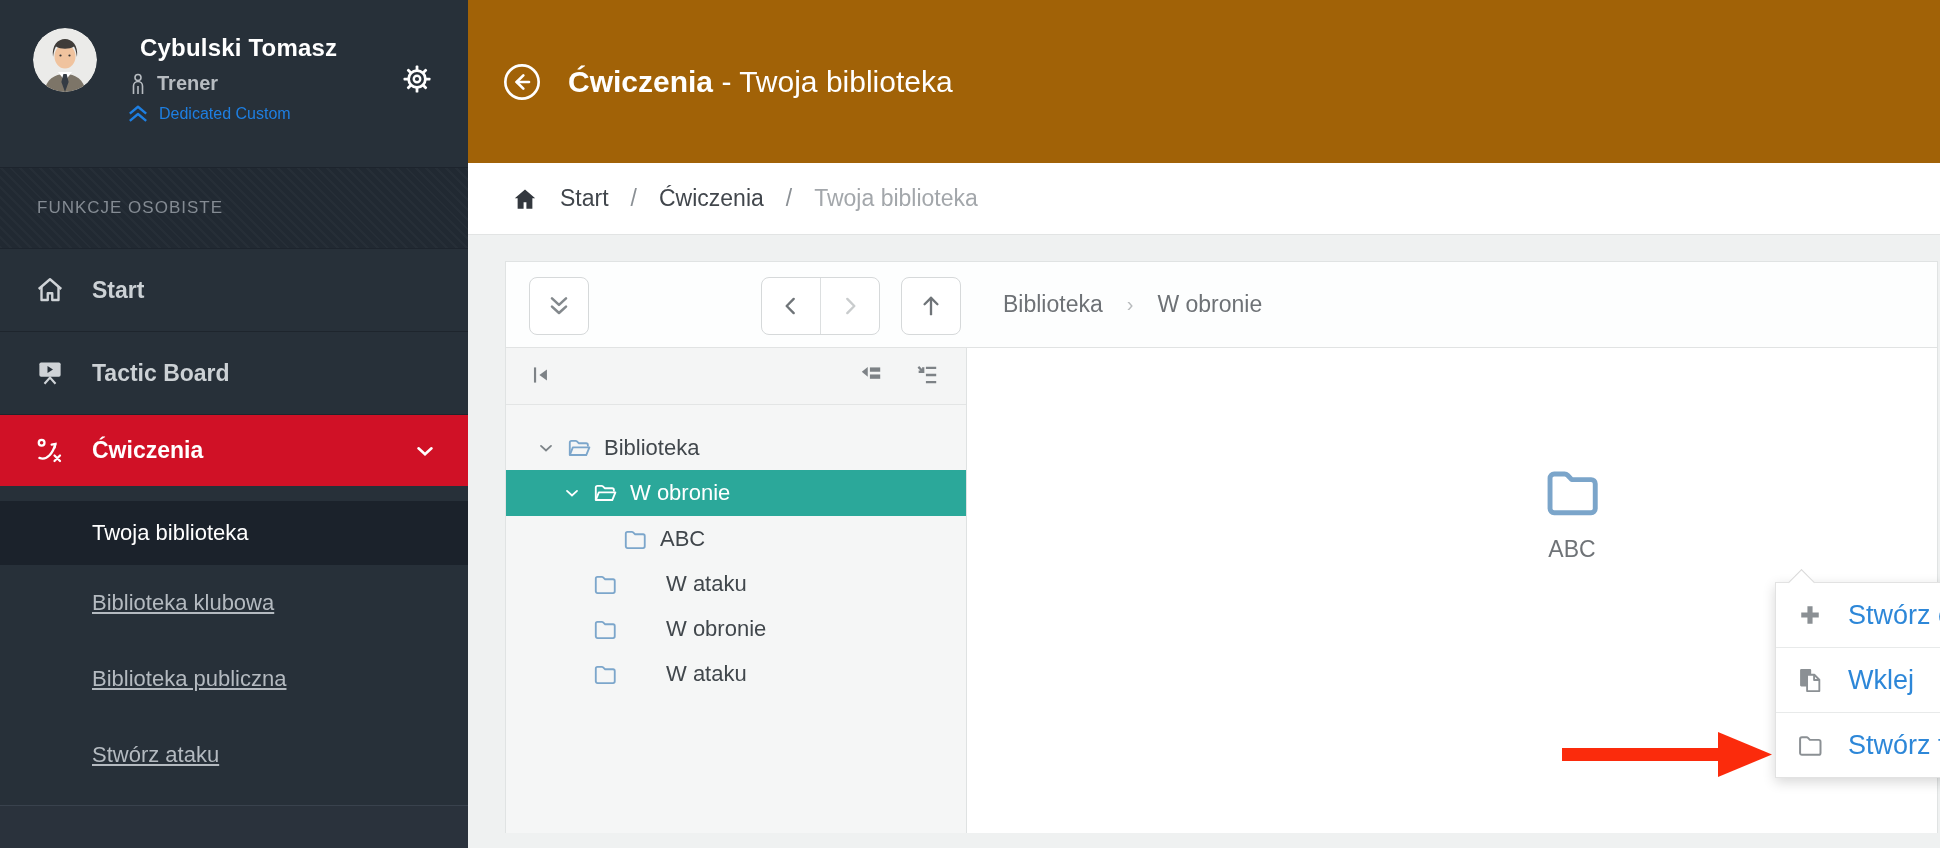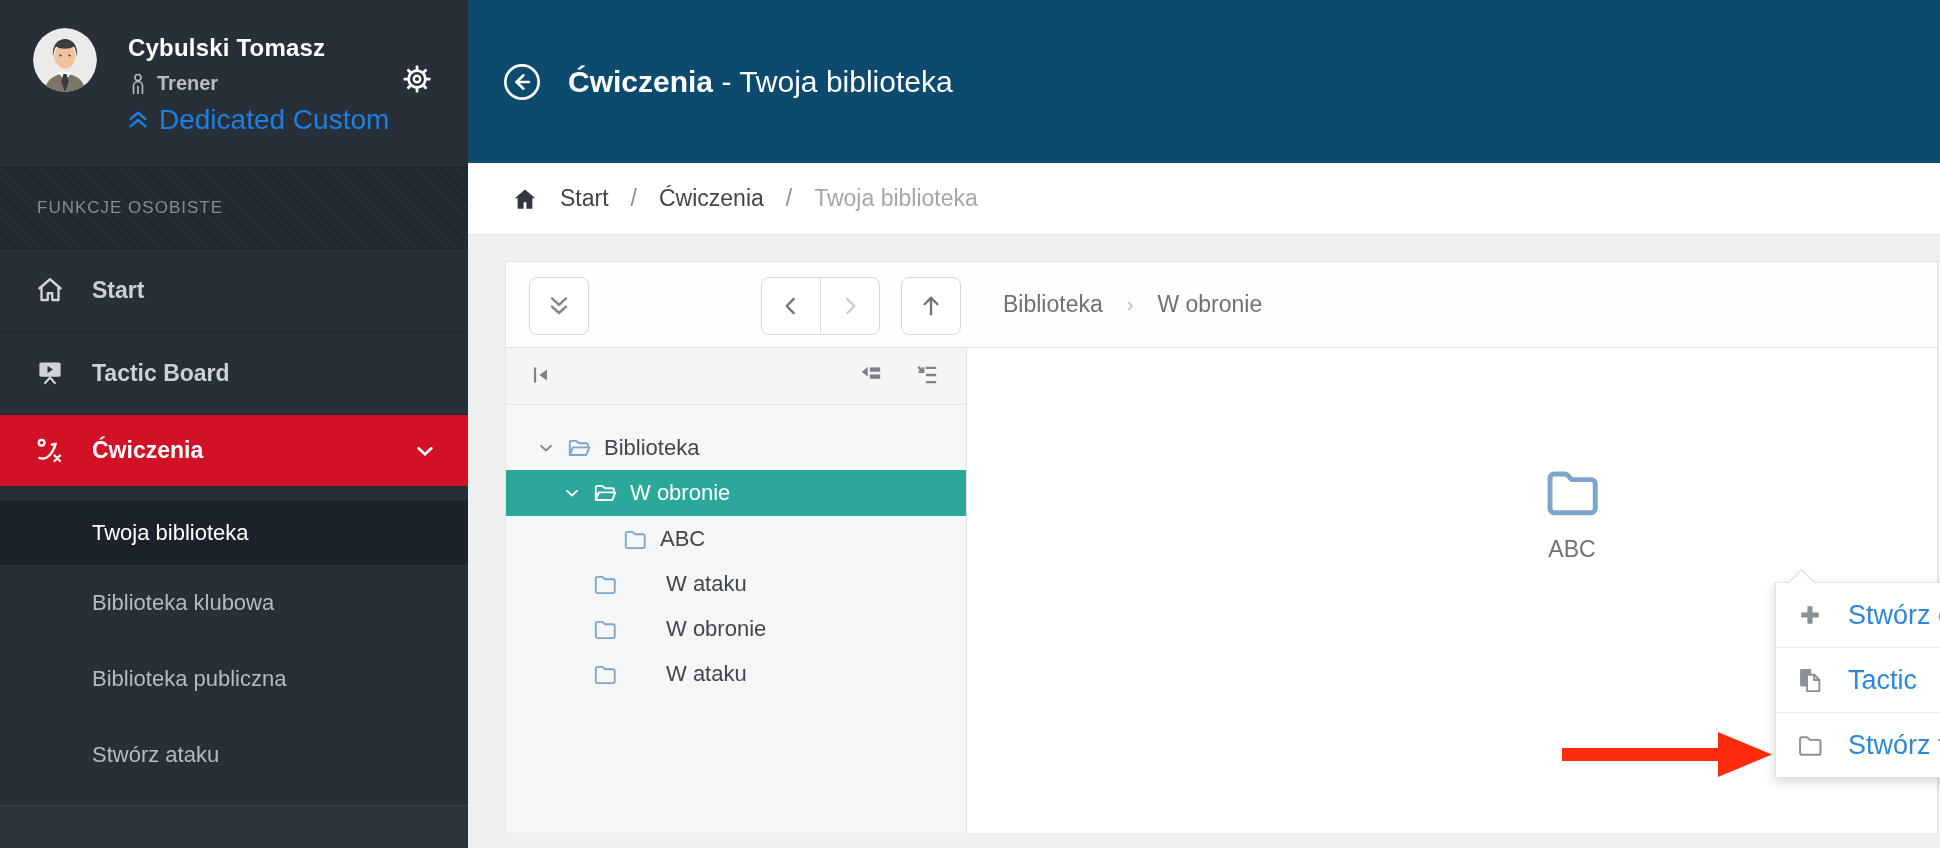--- a/index.html
+++ b/index.html
@@ -3,42 +3,42 @@
 <meta charset="utf-8">
 <style>
   html,body{margin:0;padding:0;background:#eff1f1;font-family:"Liberation Sans","DejaVu Sans",sans-serif;}
   .page{position:relative;width:1940px;height:848px;overflow:hidden;background:#eff1f1;}
   svg{display:block;}
 
   
   .sidebar{position:absolute;left:0;top:0;width:468px;height:848px;background:#273039;color:#cfd3d7;}
   .profile{position:relative;height:167px;}
   .avatar{position:absolute;left:33px;top:28px;width:64px;height:64px;border-radius:50%;overflow:hidden;}
-  .p-name{position:absolute;left:128px;top:34px;font-size:24px;font-weight:700;color:#ffffff;letter-spacing:.2px;}
+  .p-name{position:absolute;left:140px;top:34px;font-size:24px;font-weight:700;color:#ffffff;letter-spacing:.2px;}
   .p-role{position:absolute;left:129px;top:72px;display:flex;align-items:center;gap:10px;font-size:20px;color:#b7bcc1;font-weight:bold;}
-  .p-plan{position:absolute;left:127px;top:104px;display:flex;align-items:center;gap:10px;font-size:28px;color:#1e7fe2;font-weight:500;}
+  .p-plan{position:absolute;left:127px;top:104px;display:flex;align-items:center;gap:10px;font-size:16px;color:#1e7fe2;font-weight:500;}
   .gear{position:absolute;right:36px;top:64px;cursor:pointer;}
   .sectionband{height:80px;background:#212932 repeating-linear-gradient(45deg,rgba(255,255,255,.025) 0 2px,transparent 2px 7px);
     border-top:1px solid #1d242d;border-bottom:1px solid #1d242d;display:flex;align-items:center;padding-left:37px;}
   .sectionband span{font-size:17px;font-weight:400;letter-spacing:1px;color:#848b93;}
   .navitem{position:relative;height:82px;display:flex;align-items:center;border-bottom:1px solid #1e252d;cursor:pointer;}
   .navitem .nicon{width:30px;margin-left:35px;color:#cfd3d7;}
   .navitem .nlabel{margin-left:27px;font-size:23px;font-weight:700;color:#ccd1d5;}
   .navitem.active{background:#d01126;border-bottom:none;height:71px;}
   .navitem.active .nlabel,.navitem.active .nicon{color:#ffffff;}
   .navitem .chev-right{position:absolute;right:30px;color:#fff;}
   .subnav{padding-top:15px;}
   .subitem{height:64px;display:flex;align-items:center;padding-left:92px;font-size:22px;color:#b4bac0;cursor:pointer;}
   .subitem.active{background:#1b222b;color:#ffffff;font-weight:500;}
-  .subitem.pad{height:76px;}
+  .subitem.pad{height:76px;text-decoration:underline;}
   .sidebar-foot{position:absolute;left:0;right:0;top:805px;bottom:0;background:#2a323c;border-top:1px solid #39424d;}
 
   
   .main{position:absolute;left:468px;top:0;right:0;height:848px;}
-  .redheader{position:relative;height:163px;background:#0c4a6e;display:flex;align-items:center;}
+  .redheader{position:relative;height:163px;background:#a16207;display:flex;align-items:center;}
   .backcircle{margin-left:34px;cursor:pointer;}
   .pagetitle{margin-left:26px;font-size:30px;color:#fff;}
   .pagetitle b{font-weight:700;}
   .crumbbar{height:71px;background:#ffffff;border-bottom:1px solid #e2e4e4;display:flex;align-items:center;}
   .crumbbar .home{margin-left:44px;cursor:pointer;}
   .crumb{font-size:23px;color:#41464c;margin-left:22px;cursor:pointer;}
   .crumb.sep{color:#8b9095;cursor:default;}
   .crumb.last{color:#a3a7ab;cursor:default;}
 
   
@@ -383,21 +383,21 @@
           </div>
 
           <div class="citem">
             <span class="cicon">
               <svg viewBox="0 0 24 24" width="28" height="28">
                 <rect x="3.5" y="2.5" width="9.5" height="15" rx="1" fill="currentColor"></rect>
                 <path d="M9.5 7.5h6.2l4.3 4.3v9.7H9.5z" fill="#ffffff" stroke="currentColor" stroke-width="1.6" stroke-linejoin="round"></path>
                 <path d="M15.5 7.8v4.2h4.3" fill="none" stroke="currentColor" stroke-width="1.6" stroke-linejoin="round"></path>
               </svg>
             </span>
-            <span class="clabel">Tactic</span>
+            <span class="clabel">Wklej</span>
           </div>
 
           <div class="citem">
             <span class="cicon">
               <svg viewBox="0 0 24 24" width="28" height="28" fill="none" stroke="currentColor" stroke-width="1.7" stroke-linejoin="round">
                 <path d="M3.5 18.8V7c0-.9.7-1.6 1.6-1.6h4c.5 0 .9.2 1.2.5l1.6 1.7h7.5c.9 0 1.6.7 1.6 1.6v9.6c0 .9-.7 1.6-1.6 1.6H5.1c-.9 0-1.6-.7-1.6-1.6z"></path>
               </svg>
             </span>
             <span class="clabel">Stwórz folder</span>
           </div>

